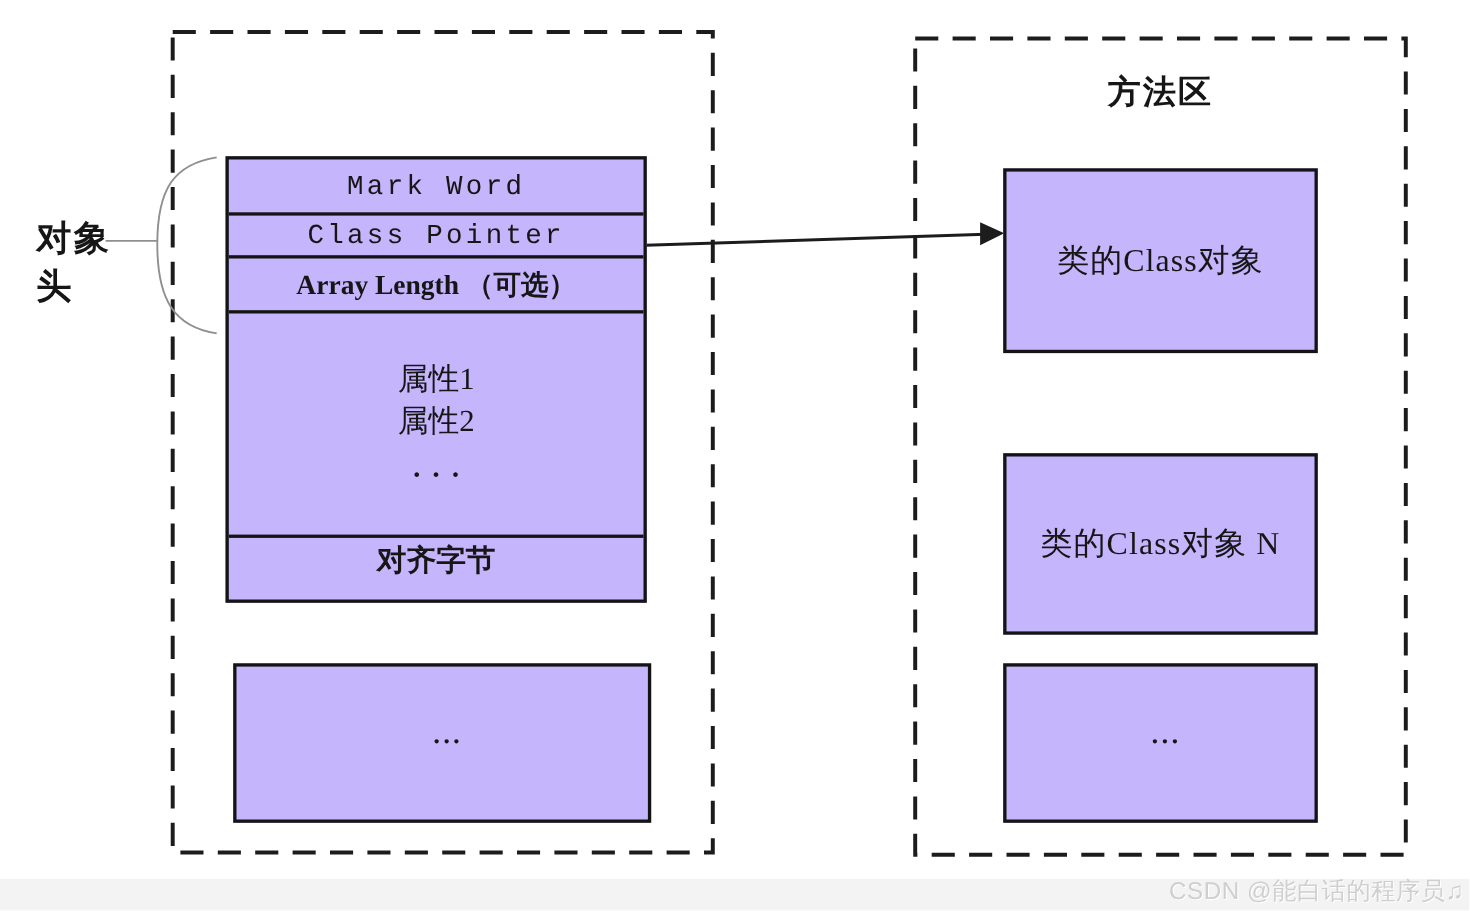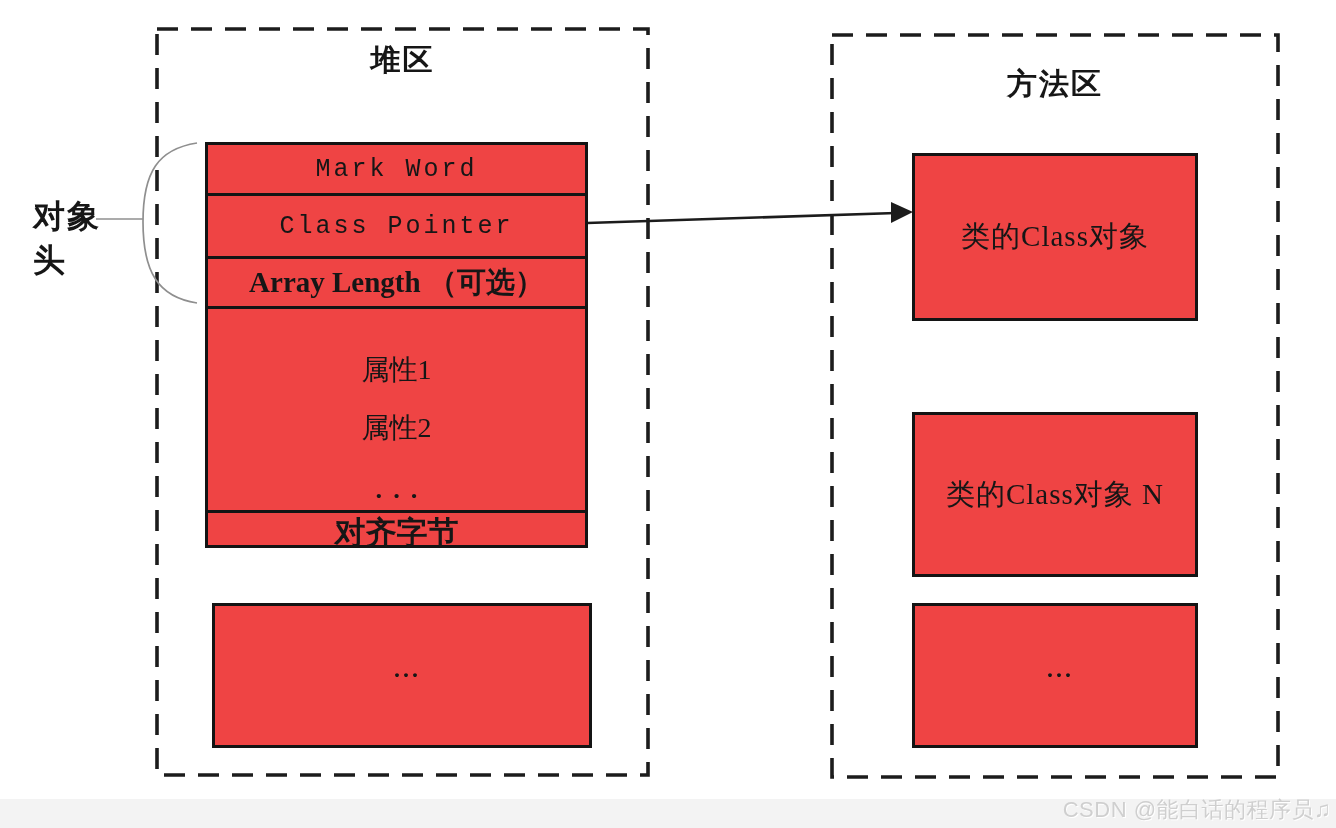--- a/index.html
+++ b/index.html
@@ -24,48 +24,47 @@
     text-align: center;
     font-size: 30px;
     letter-spacing: 2px;
     font-weight: 600;
   }
 
   .solid-box {
     position: absolute;
     border: 3px solid #141414;
     box-sizing: border-box;
-    background: #ef4444;
+    background: #c4b5fd;
   }
 
   
   #object-box { display: flex; flex-direction: column; }
   .obj-row {
     box-sizing: border-box;
     display: flex;
     align-items: center;
     justify-content: center;
     flex: 0 0 auto;
   }
   .obj-row + .obj-row { border-top: 3px solid #141414; }
   .row-mono {
     font-family: "Liberation Mono", "DejaVu Sans Mono", monospace;
     font-size: 25px;
     letter-spacing: 3px;
   }
   .row-bold-serif {
     font-family: "Liberation Serif", "DejaVu Serif", serif;
     font-weight: 700;
-    font-size: 29px;
+    font-size: 25px;
   }
   #fields-row {
     flex-direction: column;
     justify-content: flex-start;
     align-items: center;
-    gap: 20px;
   }
   .field-line {
     font-size: 28px;
     line-height: 38px;
   }
   .dots {
     font-weight: 700;
     letter-spacing: 9px;
     text-indent: 9px; 
   }
@@ -117,36 +116,35 @@
     <rect x="157" y="29" width="491" height="746" fill="none" stroke="#1c1c1c" stroke-width="3.6" stroke-dasharray="21 13"></rect>
     <rect x="832" y="35" width="446" height="742" fill="none" stroke="#1c1c1c" stroke-width="3.6" stroke-dasharray="21 13"></rect>
     <path d="M 197 143 C 158 149, 143 172, 143 222 C 143 272, 158 297, 197 303" fill="none" stroke="#8f8f8f" stroke-width="1.7"></path>
     <line x1="96" y1="219" x2="143" y2="219" stroke="#8f8f8f" stroke-width="1.7"></line>
     <g>
       <line x1="587" y1="223" x2="896" y2="213" stroke="#1c1c1c" stroke-width="2.6"></line>
       <polygon points="891,202 913,212 891,223" fill="#1c1c1c"></polygon>
     </g>
   </svg>
 
-  <div class="abs region-title" style="left:157px; top:40px; width:491px;">堆区</div>
 
   <div class="abs region-title" style="left:832px; top:64px; width:446px;">方法区</div>
 
   <div class="abs" id="object-header-label" style="left:33px; top:195px; width:100px;">对象头</div>
 
   <div id="object-box" class="solid-box" style="left:205px; top:142px; width:383px; height:406px;">
     <div class="obj-row row-mono" style="height:48px;">Mark Word</div>
-    <div class="obj-row row-mono" style="height:63px;">Class Pointer</div>
+    <div class="obj-row row-mono" style="height:39px;">Class Pointer</div>
     <div class="obj-row row-bold-serif" style="height:50px;">Array Length （可选）</div>
     <div class="obj-row" id="fields-row" style="height:204px;">
       <div class="field-line" style="margin-top:42px;">属性1</div>
       <div class="field-line">属性2</div>
       <div class="dots fields-dots">···</div>
     </div>
-    <div class="obj-row row-bold-serif" style="height:43px; font-size:31px;">对齐字节</div>
+    <div class="obj-row row-bold-serif" style="height:43px; font-size:27px;">对齐字节</div>
   </div>
 
   <div class="solid-box box-center-text dots ellipsis-box" style="left:212px; top:603px; width:380px; height:145px;">···</div>
 
   <div class="solid-box box-center-text" style="left:912px; top:153px; width:286px; height:168px;">类的Class对象</div>
 
   <div class="solid-box box-center-text" style="left:912px; top:412px; width:286px; height:165px;">类的Class对象 N</div>
 
   <div class="solid-box box-center-text dots ellipsis-box" style="left:912px; top:603px; width:286px; height:145px;">···</div>
 

